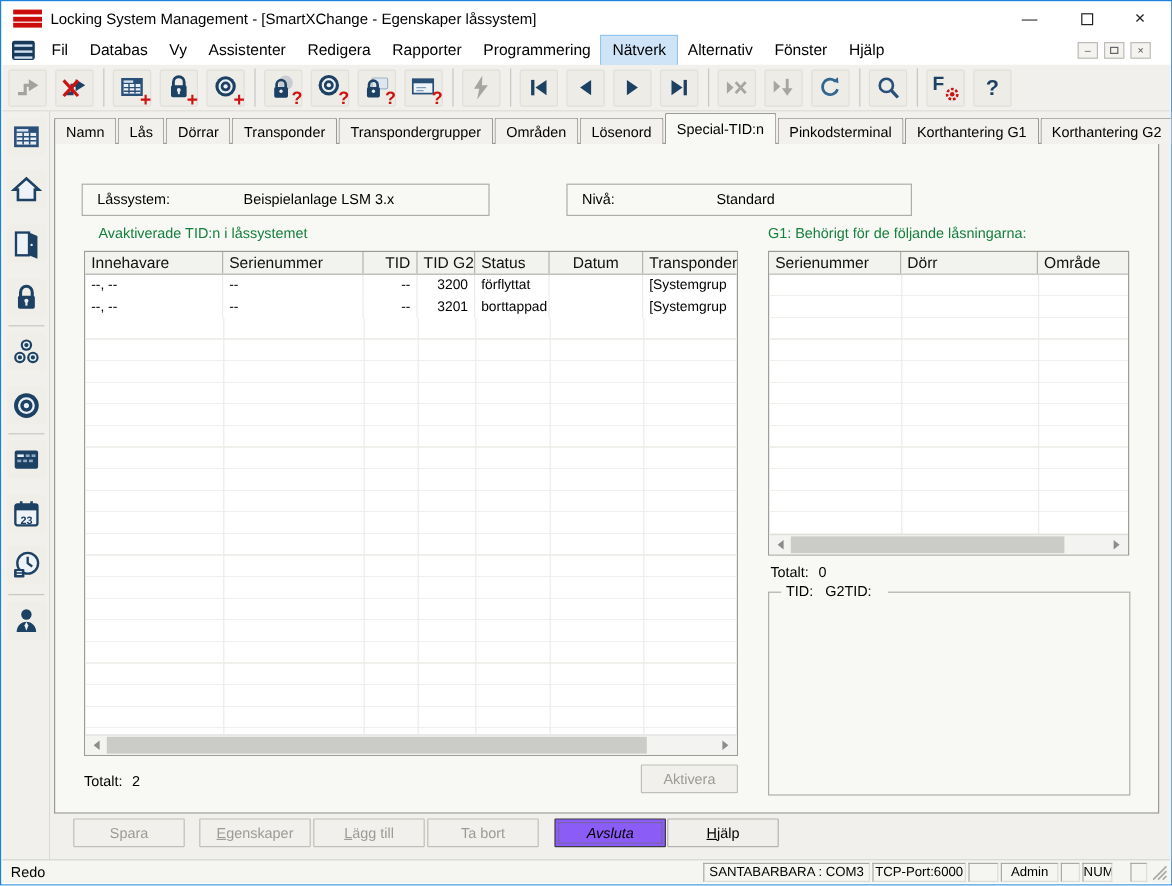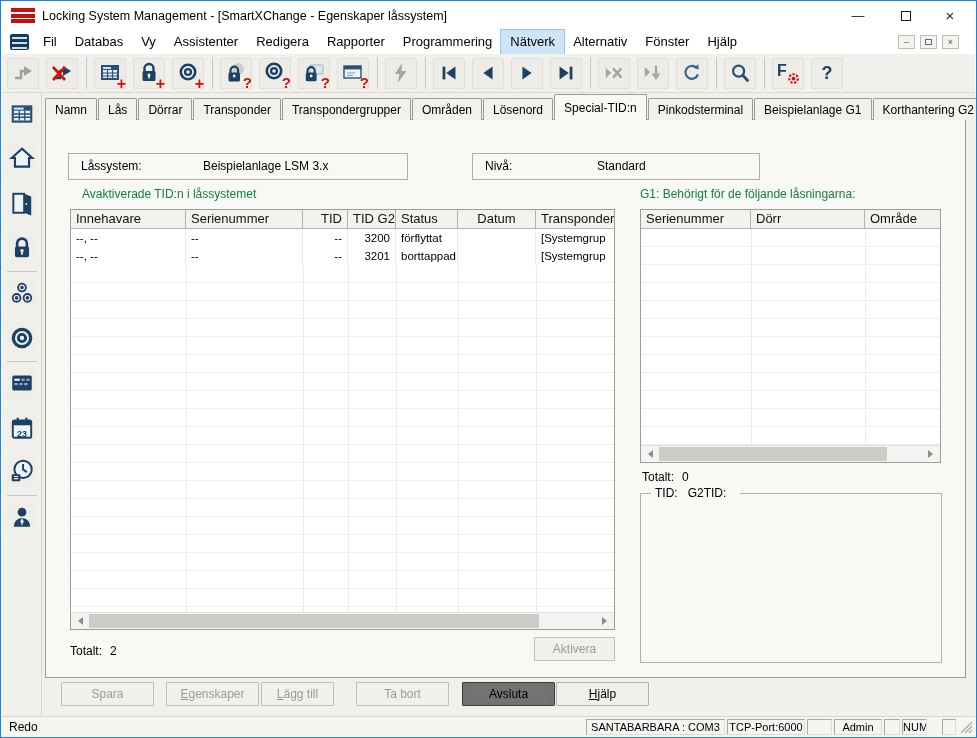--- a/index.html
+++ b/index.html
@@ -82,21 +82,21 @@
   .groupbox .glabel { position:absolute; top:-8px; left:10px; background:#f8f8f5; padding:0 4px; font-size:12px; color:#000; }
   .groupbox .glabel span { margin-right:10px; }
 
   
   .total { position:absolute; font-size:12px; color:#000; }
   .total b { font-weight:normal; margin-left:8px; }
 
   
   .btn { position:absolute; height:24px; background:#f0efeb; border:1px solid #b4b3ae; font-size:12px; color:#000; text-align:center; line-height:22px; border-radius:1px; }
   .btn.disabled { color:#9c9b95; border-color:#c0bfba; background:#f1f0ec; }
-  .btn.focused { border:1px solid #3c3c3c; outline:1px dotted #6a6a6a; outline-offset:-4px; background:#737373; }
+  .btn.focused { border:1px solid #3c3c3c; outline:1px dotted #6a6a6a; outline-offset:-4px; background:#8b5cf6;font-style:italic; }
   .u { text-decoration:underline; }
 
   
   .statusbar { position:absolute; left:1px; bottom:1px; right:1px; height:20px; background:#f5f5f2; border-top:1px solid #d4d4d0; }
   .sb-ready { position:absolute; left:7px; top:0; line-height:20px; font-size:12px; color:#000; }
   .sb-seg { position:absolute; top:2px; height:16px; border:1px solid; border-color:#a9a9a5 #dddedb #dddedb #a9a9a5; font-size:11px; line-height:14px; text-align:center; color:#000; overflow:hidden; white-space:nowrap; }
   .grip { position:absolute; right:2px; bottom:2px; width:13px; height:13px; }
 </style>
 </head>
 <body>
@@ -381,21 +381,21 @@
     <div class="tabs">
       <span class="tab">Namn</span>
       <span class="tab">Lås</span>
       <span class="tab">Dörrar</span>
       <span class="tab">Transponder</span>
       <span class="tab">Transpondergrupper</span>
       <span class="tab">Områden</span>
       <span class="tab">Lösenord</span>
       <span class="tab active">Special-TID:n</span>
       <span class="tab">Pinkodsterminal</span>
-      <span class="tab">Beispielanlage G1</span>
+      <span class="tab">Korthantering G1</span>
       <span class="tab">Korthantering G2</span>
     </div>
 
     <div class="tabcontrol">
 
       <div class="fbox" style="left:22px; top:33px; width:340px;">
         <span class="lbl">Låssystem:</span>
         <span class="val" style="left:134px">Beispielanlage LSM 3.x</span>
       </div>
       <div class="fbox" style="left:426px; top:33px; width:288px;">
@@ -486,21 +486,21 @@
 
       <div class="groupbox" style="left:594px; top:373px; width:302px; height:170px;">
         <span class="glabel">
           <span>TID:</span><span>G2TID:</span>
         </span>
       </div>
     </div>
 
     <span class="btn disabled" style="left:19px; top:589px; width:93px;"><span class="u"></span><span>Spara</span></span>
     <span class="btn disabled" style="left:124px; top:589px; width:93px;"><span class="u">E</span><span>genskaper</span></span>
-    <span class="btn disabled" style="left:219px; top:589px; width:73px;"><span class="u">L</span><span>ägg till</span></span>
+    <span class="btn disabled" style="left:219px; top:589px; width:93px;"><span class="u">L</span><span>ägg till</span></span>
     <span class="btn disabled" style="left:314px; top:589px; width:93px;"><span class="u"></span><span>Ta bort</span></span>
     <span class="btn focused" style="left:420px; top:589px; width:93px;"><span class="u"></span><span>Avsluta</span></span>
     <span class="btn" style="left:514px; top:589px; width:93px;"><span class="u">H</span><span>jälp</span></span>
   </div>
 
   <div class="statusbar">
     <span class="sb-ready">Redo</span>
     <span class="sb-seg" style="left:584px; width:139px;">SANTABARBARA : COM3</span>
     <span class="sb-seg" style="left:725px; width:78px;">TCP-Port:6000</span>
     <span class="sb-seg" style="left:805px; width:25px;"></span>

